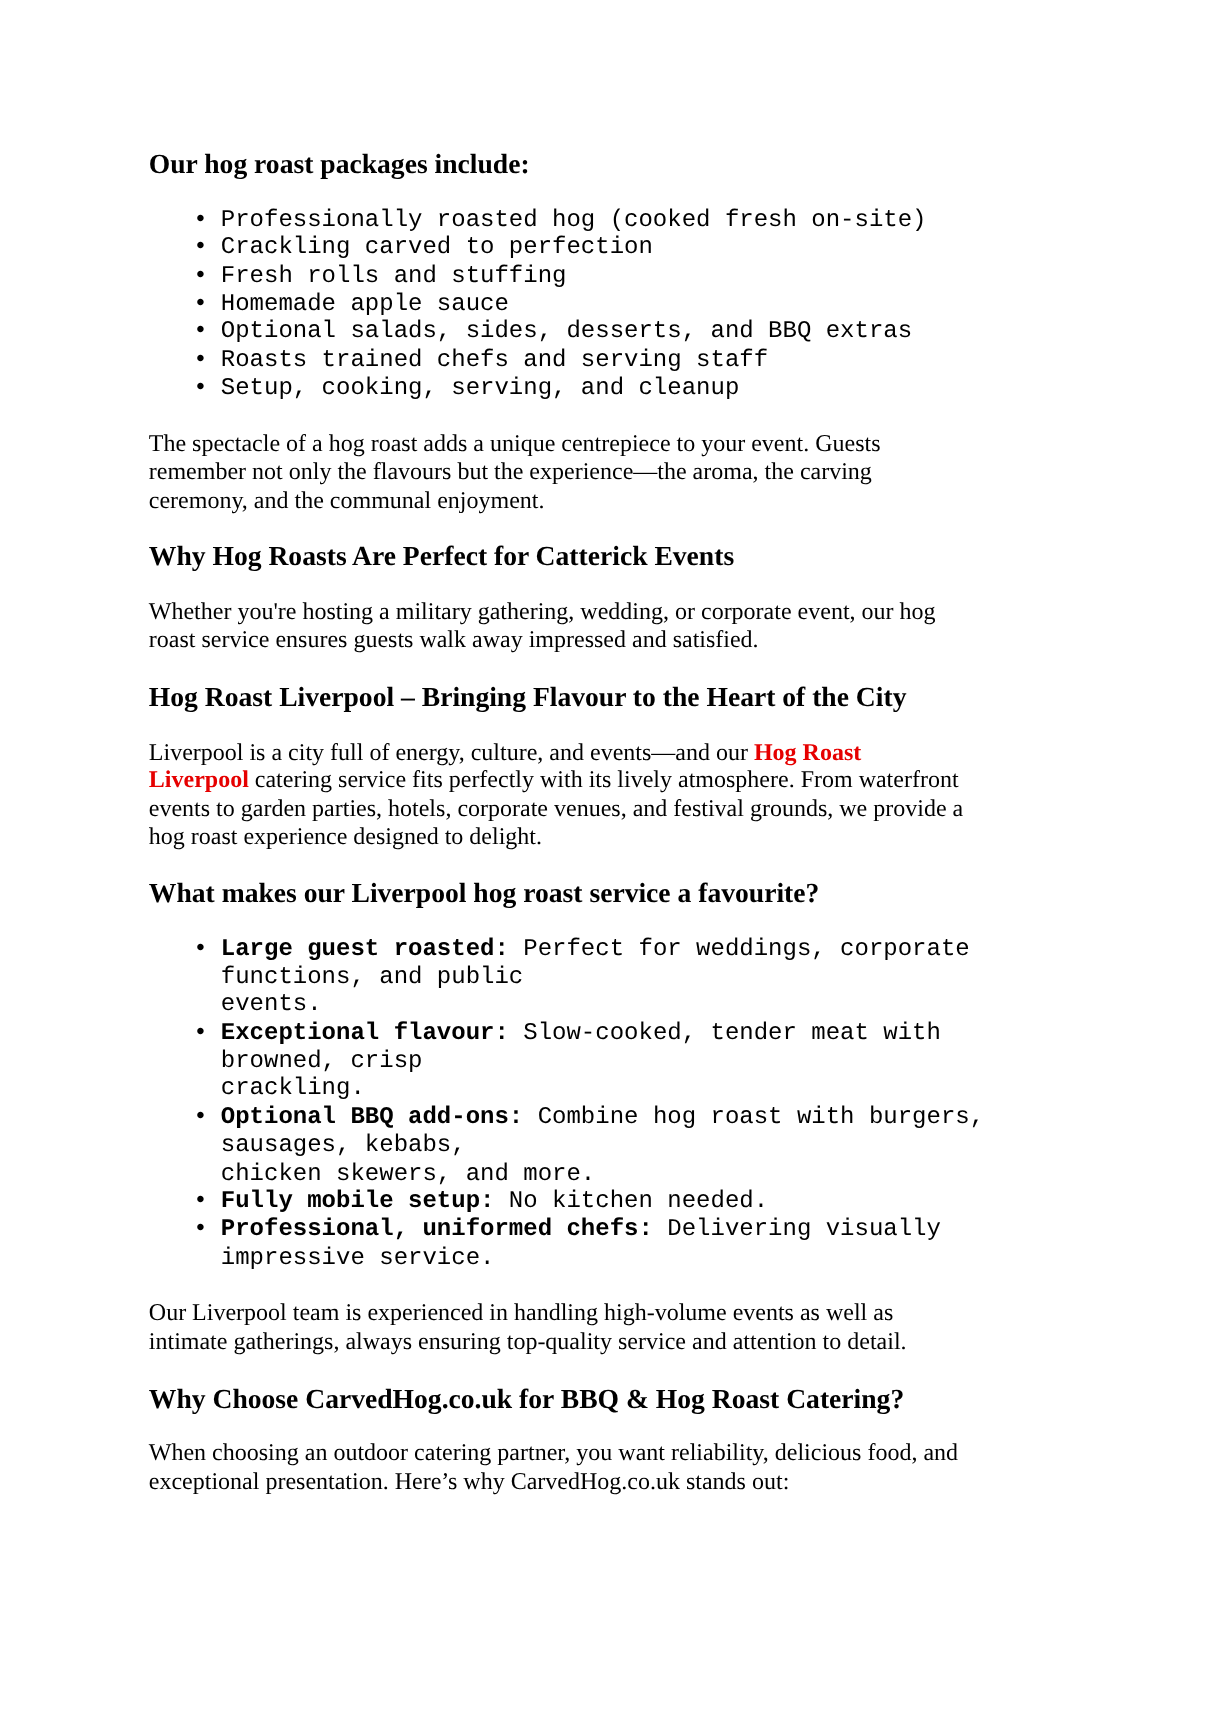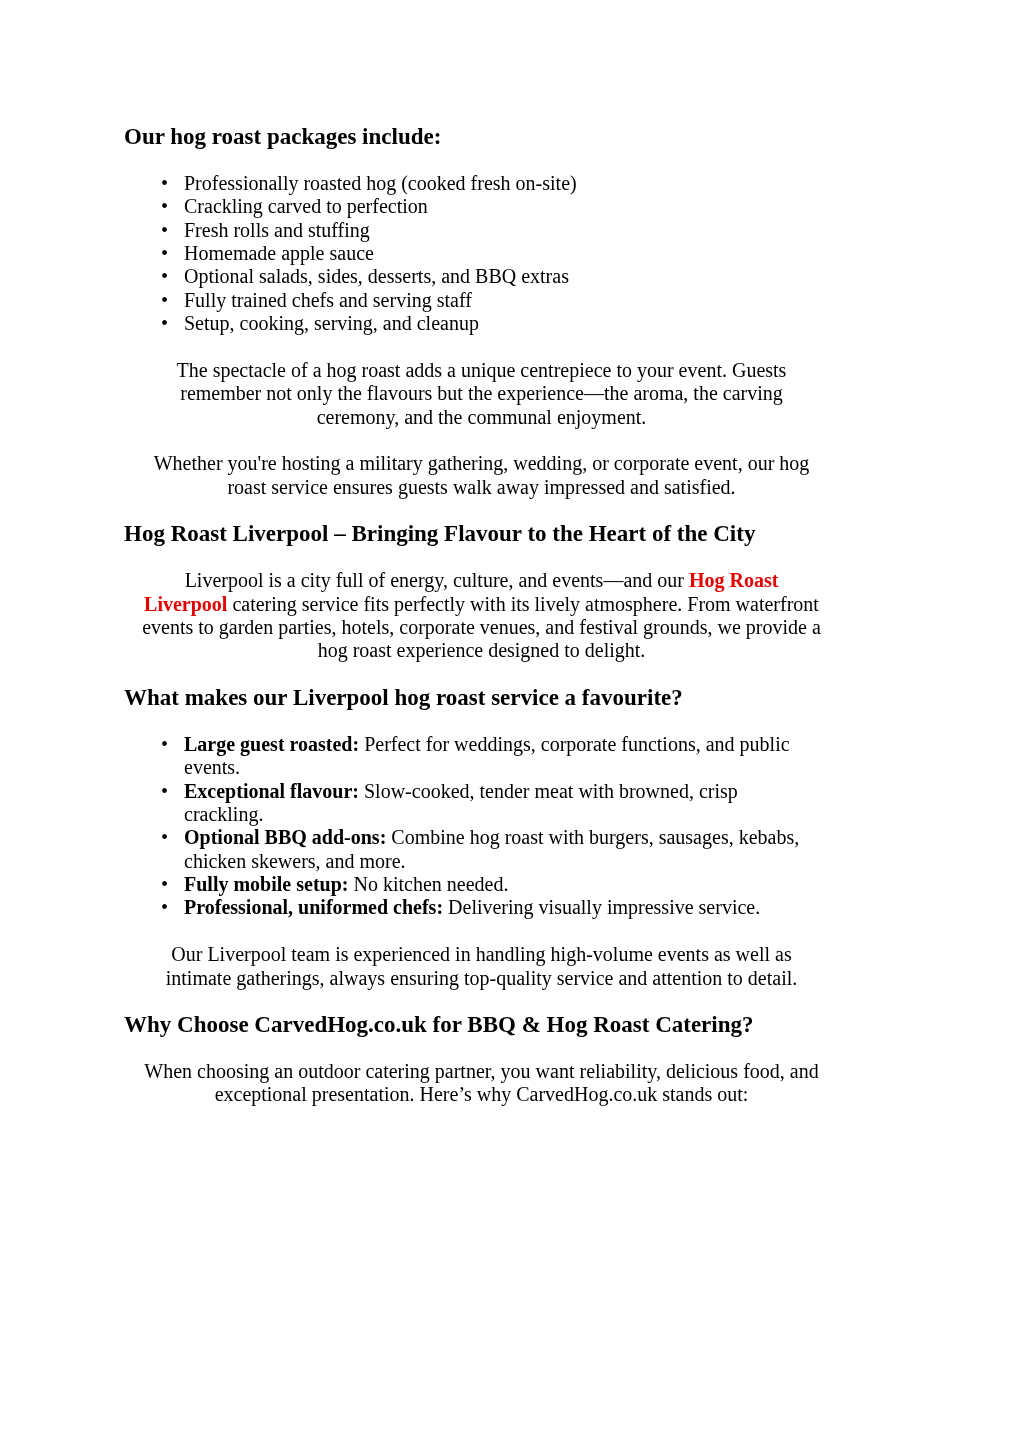--- a/index.html
+++ b/index.html
@@ -8,48 +8,49 @@
     width:1023px; height:1447px; overflow:hidden;
     background:var(--paper);
     font-family:"Liberation Serif","DejaVu Serif",serif;
     font-size:20px; line-height:23.38px; color:var(--ink);
   }
   .page { box-sizing:border-box; width:957px; height:1447px; padding:125px 118px 0 124px; }
   h2 {
     font-size:23px; line-height:23.38px; font-weight:700;
     margin:0 0 23.38px 0; white-space:normal;
   }
-  p { margin:0 0 23.38px 0; white-space:pre-line;text-align:center; }
+  p { margin:0 0 23.38px 0; white-space:pre-line; }
   ul { margin:0 0 23.38px 0; padding:0 0 0 60px; list-style:none; white-space:normal; }
-  li { position:relative; white-space:pre-line; }
+  li { position:relative; white-space:pre-line;font-family:Liberation Mono, monospace; }
   li::before { content:"\2022"; position:absolute; left:-23px; top:0; }
   strong { font-weight:700; }
   .red-link { color:var(--accent); font-weight:700; text-decoration:none; cursor:pointer; }
 </style>
 </head>
 <body>
 
 <div class="page">
 
   <h2>Our hog roast packages include:</h2>
 
   <ul>
     <li>Professionally roasted hog (cooked fresh on-site)</li>
     <li>Crackling carved to perfection</li>
     <li>Fresh rolls and stuffing</li>
     <li>Homemade apple sauce</li>
     <li>Optional salads, sides, desserts, and BBQ extras</li>
-    <li>Fully trained chefs and serving staff</li>
+    <li>Roasts trained chefs and serving staff</li>
     <li>Setup, cooking, serving, and cleanup</li>
   </ul>
 
   <p>The spectacle of a hog roast adds a unique centrepiece to your event. Guests
 remember not only the flavours but the experience—the aroma, the carving
 ceremony, and the communal enjoyment.</p>
 
+  <h2>Why Hog Roasts Are Perfect for Catterick Events</h2>
 
 
   <p>Whether you're hosting a military gathering, wedding, or corporate event, our hog
 roast service ensures guests walk away impressed and satisfied.</p>
 
   <h2>Hog Roast Liverpool – Bringing Flavour to the Heart of the City</h2>
 
   <p><span>Liverpool is a city full of energy, culture, and events—and our </span><a class="red-link">Hog Roast
 Liverpool</a><span> catering service fits perfectly with its lively atmosphere. From waterfront
 events to garden parties, hotels, corporate venues, and festival grounds, we provide a

